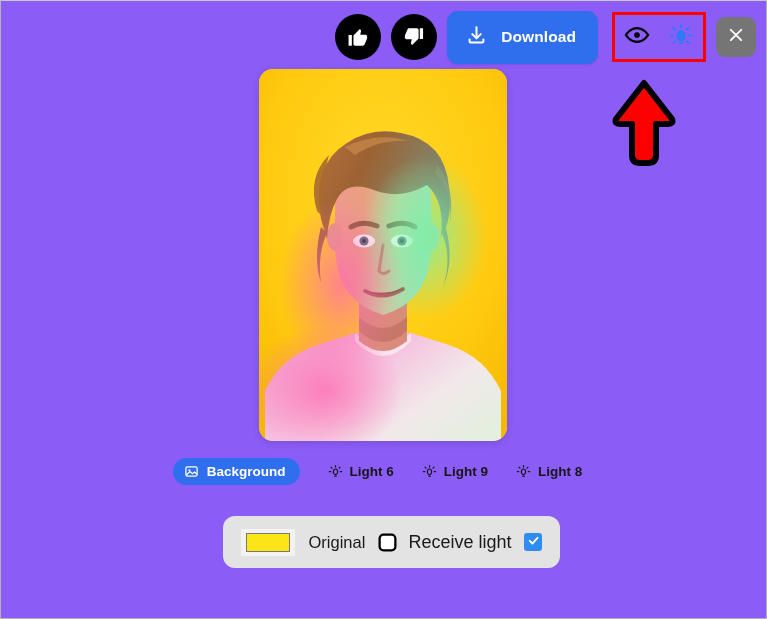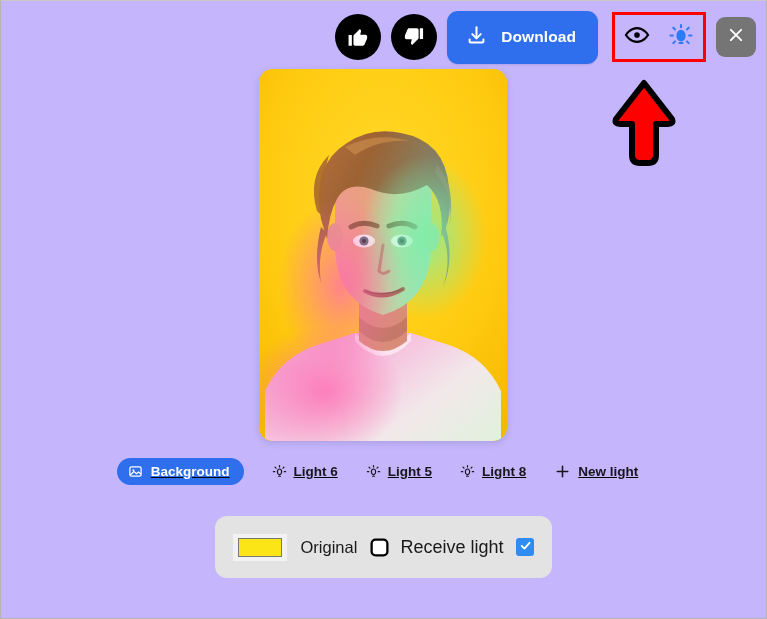--- a/index.html
+++ b/index.html
@@ -11,21 +11,21 @@
     height: 619px;
     background: #f5f5f5;
     font-family: "Liberation Sans", sans-serif;
     overflow: hidden;
   }
   #app {
     position: relative;
     width: 767px;
     height: 619px;
     box-sizing: border-box;
-    background: #c4b5fd;
+    background: #8b5cf6;
     border-left: 1px solid #b4b4b4;
     border-right: 1px solid #b4b4b4;
     border-top: 1px solid #c8c8c8;
     border-bottom: 1px solid #b4b4b4;
     overflow: hidden;
   }
 
   
   #toolbar {
     position: absolute;
@@ -137,21 +137,20 @@
   
   #lights-row {
     position: absolute;
     left: 0;
     top: 455px;
     width: 767px;
     height: 30px;
     display: flex;
     align-items: center;
     justify-content: center;
-    text-decoration: underline;
   }
   .tab {
     display: flex;
     align-items: center;
     height: 27px;
     margin: 0 14px;
     cursor: pointer;
     white-space: nowrap;
   }
   .tab .tab-label {
@@ -168,24 +167,24 @@
     padding: 0 14px 0 11px;
     height: 27px;
     margin-left: 0;
     margin-right: 14px;
   }
   #tab-background .tab-label { color: #ffffff; margin-left: 8px; }
 
   
   #props-panel {
     position: absolute;
-    left: 214px;
+    left: 222px;
     top: 515px;
     width: 337px;
-    height: 62px;
+    height: 52px;
     background: #e3e3e3;
     border-radius: 12px;
     display: flex;
     align-items: center;
     justify-content: center;
   }
   #color-swatch-wrap {
     width: 54px;
     height: 27px;
     background: #f2f2f2;
@@ -413,42 +412,34 @@
     </div>
 
     <div class="tab">
       <span class="tab-ico">
         <svg width="15" height="15" viewBox="0 0 24 24" fill="none" stroke="#17171a" stroke-width="1.9" stroke-linecap="round">
           <path d="M12 17.4a5 5 0 0 0 3.4-4.7c0-2.8-1.5-4.7-3.4-4.7s-3.4 1.9-3.4 4.7A5 5 0 0 0 12 17.4z"></path>
           <path d="M10.5 19.6h3"></path>
           <path d="M12 2.4v2.2M4.8 5.1l1.6 1.6M19.2 5.1l-1.6 1.6M2.2 12.3h2.2M19.6 12.3h2.2"></path>
         </svg>
       </span>
-      <span class="tab-label">Light 5</span>
+      <span class="tab-label">Light 9</span>
     </div>
 
     <div class="tab">
       <span class="tab-ico">
         <svg width="15" height="15" viewBox="0 0 24 24" fill="none" stroke="#17171a" stroke-width="1.9" stroke-linecap="round">
           <path d="M12 17.4a5 5 0 0 0 3.4-4.7c0-2.8-1.5-4.7-3.4-4.7s-3.4 1.9-3.4 4.7A5 5 0 0 0 12 17.4z"></path>
           <path d="M10.5 19.6h3"></path>
           <path d="M12 2.4v2.2M4.8 5.1l1.6 1.6M19.2 5.1l-1.6 1.6M2.2 12.3h2.2M19.6 12.3h2.2"></path>
         </svg>
       </span>
       <span class="tab-label">Light 8</span>
     </div>
 
-    <div class="tab">
-      <span class="tab-ico">
-        <svg width="17" height="17" viewBox="0 0 24 24" fill="none" stroke="#17171a" stroke-width="2.2" stroke-linecap="round">
-          <path d="M12 4.6v14.8M4.6 12h14.8"></path>
-        </svg>
-      </span>
-      <span class="tab-label">New light</span>
-    </div>
   </div>
 
   <div id="props-panel">
 
     <div id="color-swatch-wrap">
       <div id="color-swatch"></div>
     </div>
 
     <span id="original-label">Original</span>
 

